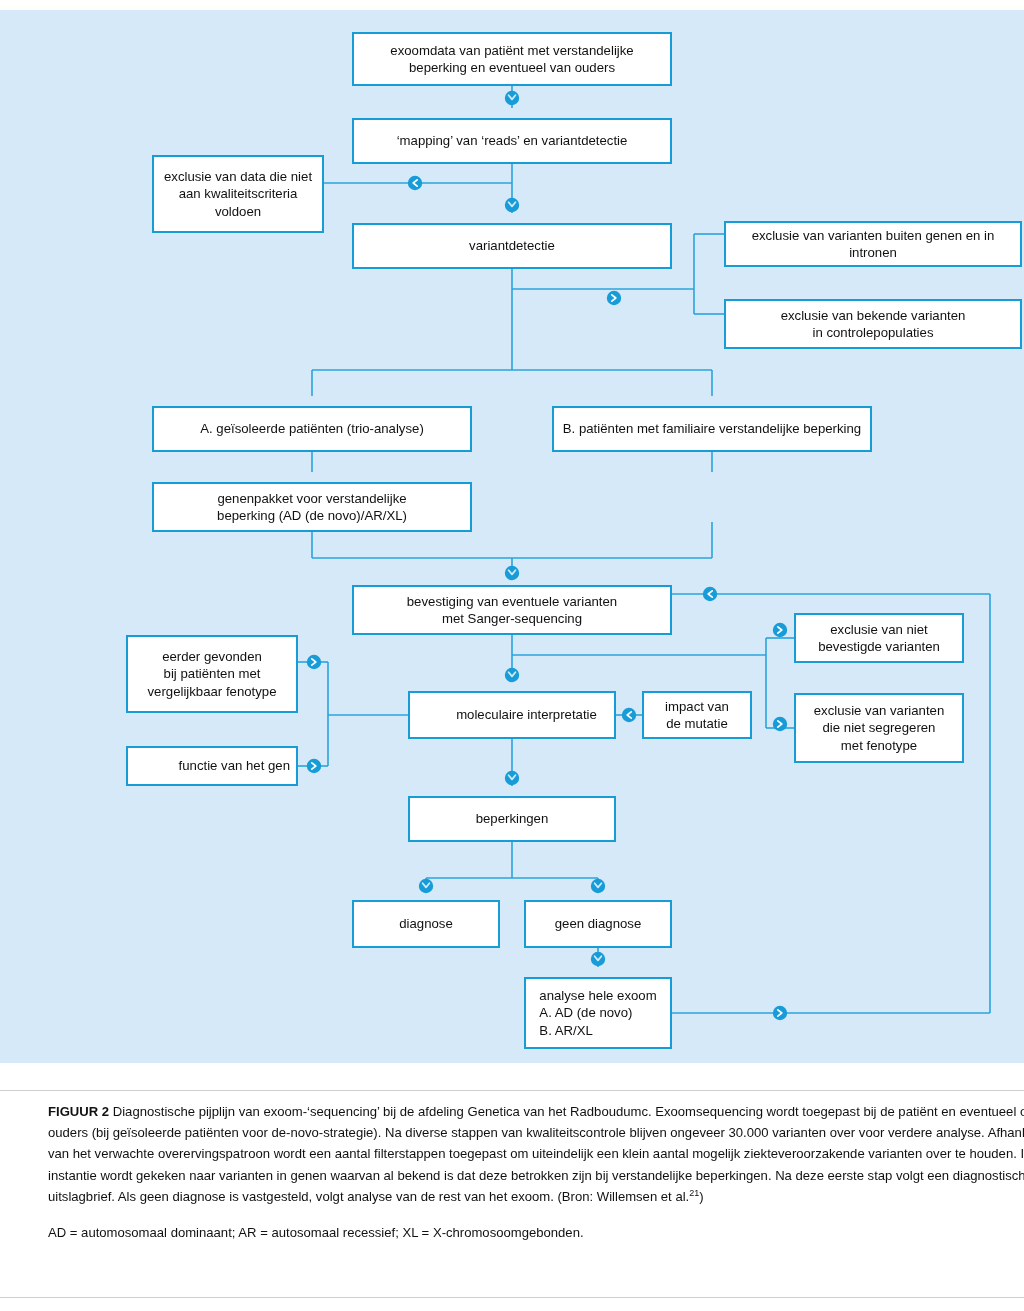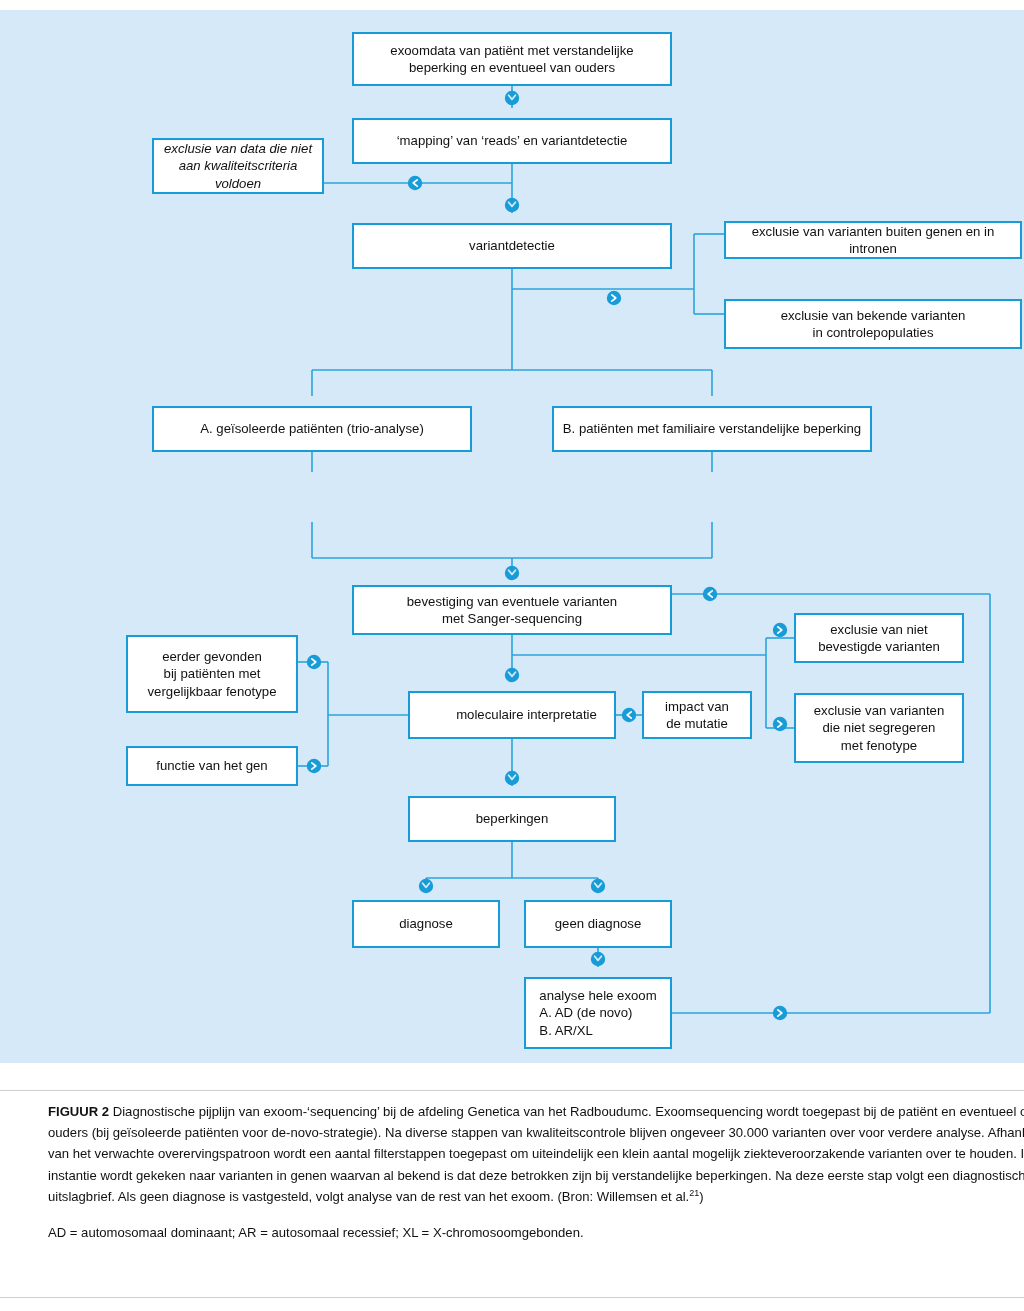--- a/index.html
+++ b/index.html
@@ -193,47 +193,51 @@
 
     <div class="nodebox" style="left:352px;top:22px;width:320px;height:54px;justify-content:center;">
       <span class="inner">exoomdata van patiënt met verstandelijke
 beperking en eventueel van ouders</span>
     </div>
 
     <div class="nodebox" style="left:352px;top:108px;width:320px;height:46px;">
       <span class="inner">‘mapping’ van ‘reads’ en variantdetectie</span>
     </div>
 
-    <div class="nodebox" style="left:152px;top:128px;width:172px;height:56px;font-style:italic;">
+    <div class="nodebox" style="left:152px;top:145px;width:172px;height:78px;">
       <span class="inner">exclusie van data die niet
 aan kwaliteitscriteria
 voldoen</span>
     </div>
 
     <div class="nodebox" style="left:352px;top:213px;width:320px;height:46px;">
       <span class="inner">variantdetectie</span>
     </div>
 
-    <div class="nodebox" style="left:724px;top:211px;width:298px;height:38px;justify-content:center;">
+    <div class="nodebox" style="left:724px;top:211px;width:298px;height:46px;justify-content:center;">
       <span class="inner">exclusie van varianten buiten genen en in intronen</span>
     </div>
 
     <div class="nodebox" style="left:724px;top:289px;width:298px;height:50px;">
       <span class="inner">exclusie van bekende varianten
 in controlepopulaties</span>
     </div>
 
     <div class="nodebox" style="left:152px;top:396px;width:320px;height:46px;">
       <span class="inner">A. geïsoleerde patiënten (trio-analyse)</span>
     </div>
 
     <div class="nodebox" style="left:552px;top:396px;width:320px;height:46px;">
       <span class="inner">B. patiënten met familiaire verstandelijke beperking</span>
     </div>
 
+    <div class="nodebox" style="left:152px;top:472px;width:320px;height:50px;">
+      <span class="inner">genenpakket voor verstandelijke
+beperking  (AD (de novo)/AR/XL)</span>
+    </div>
 
 
     <div class="nodebox" style="left:352px;top:575px;width:320px;height:50px;">
       <span class="inner">bevestiging van eventuele varianten
 met Sanger-sequencing</span>
     </div>
 
     <div class="nodebox" style="left:126px;top:625px;width:172px;height:78px;">
       <span class="inner">eerder gevonden
 bij patiënten met
@@ -253,21 +257,21 @@
       <span class="inner">impact van
 de mutatie</span>
     </div>
 
     <div class="nodebox" style="left:794px;top:683px;width:170px;height:70px;">
       <span class="inner">exclusie van varianten
 die niet segregeren
 met fenotype</span>
     </div>
 
-    <div class="nodebox" style="left:126px;top:736px;width:172px;height:40px;">
+    <div class="nodebox" style="left:126px;top:736px;width:172px;height:40px;justify-content:flex-end;">
       <span class="inner">functie van het gen</span>
     </div>
 
     <div class="nodebox" style="left:408px;top:786px;width:208px;height:46px;">
       <span class="inner">beperkingen</span>
     </div>
 
     <div class="nodebox" style="left:352px;top:890px;width:148px;height:48px;">
       <span class="inner">diagnose</span>
     </div>

